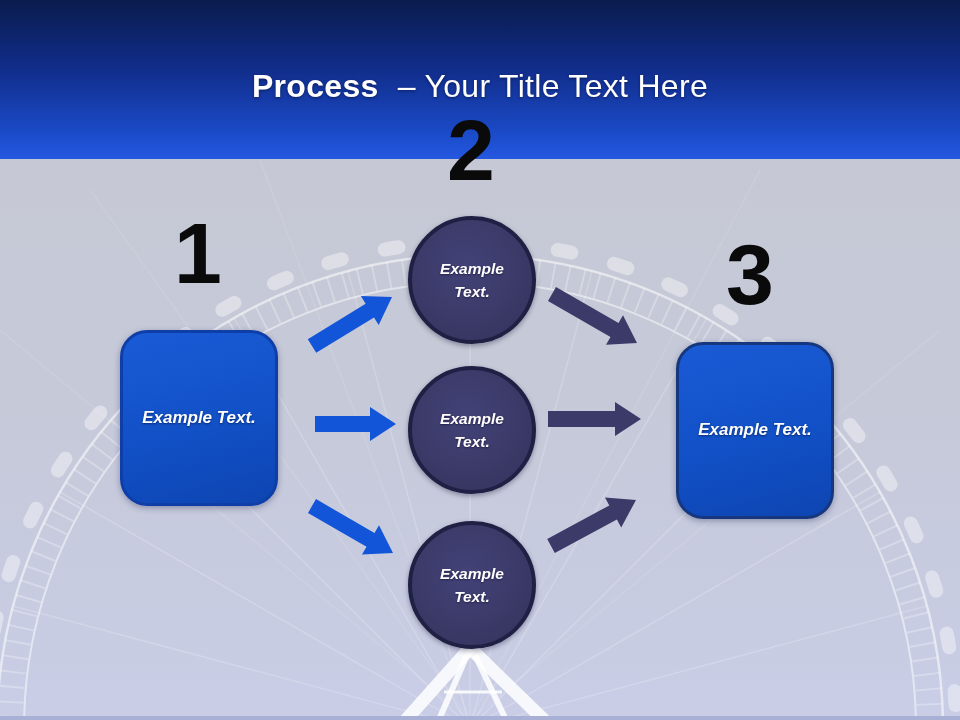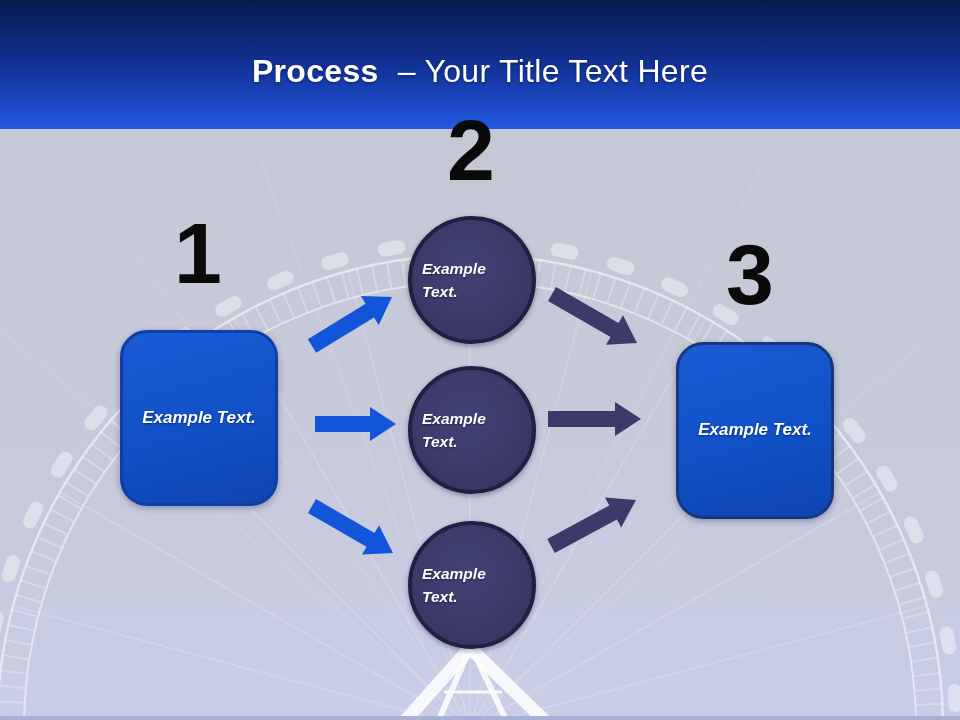--- a/index.html
+++ b/index.html
@@ -5,21 +5,21 @@
   html,body{margin:0;padding:0;background:#888;}
   .slide{
     position:relative;width:960px;height:720px;overflow:hidden;
     font-family:"Liberation Sans",sans-serif;
     background:linear-gradient(180deg,#c5c8d2 0%,#c6c9d8 55%,#c9cde6 100%);
   }
   
   .bg-photo{position:absolute;left:0;top:0;width:960px;height:720px;}
   
   .title-band{
-    position:absolute;left:0;top:0;width:960px;height:129px;
+    position:absolute;left:0;top:0;width:960px;height:159px;
     background:linear-gradient(180deg,#0a1b4d 0%,#112e8d 45%,#1c4ecf 88%,#2458e0 100%);
     display:flex;align-items:center;justify-content:center;
   }
   .slide-title{
     margin:0;padding-top:14px;color:#ffffff;font-size:32px;font-weight:400;
     letter-spacing:.3px;text-shadow:0 1px 3px rgba(0,0,20,.45);
   }
   .title-emphasis{font-weight:700;}
   .title-rest{margin-left:10px;font-weight:400;}
   
@@ -35,21 +35,21 @@
     position:absolute;width:158px;height:176px;border-radius:27px;
     background:linear-gradient(165deg,#1a5bd6 0%,#1150c6 55%,#0e45b2 100%);
     border:3px solid #143d9c;box-sizing:border-box;
     display:flex;align-items:center;justify-content:center;
     box-shadow:0 2px 6px rgba(20,30,80,.35);
   }
   .side-box.left{left:120px;top:330px;border-color:#0f3ea8;}
   .side-box.right{left:676px;top:342px;height:177px;border-color:#16377e;}
   .shape-label{
     color:#ffffff;font-weight:700;font-style:italic;font-size:17px;
-    line-height:1.55;text-align:left;text-shadow:0 1px 2px rgba(0,0,30,.5);
+    line-height:1.55;text-align:center;text-shadow:0 1px 2px rgba(0,0,30,.5);
     padding:0 18px;
   }
   
   .process-circle{
     position:absolute;width:128px;height:128px;border-radius:50%;
     background:radial-gradient(circle at 45% 40%,#434278 0%,#3a3966 60%,#34335e 100%);
     border:4px solid #201f44;box-sizing:border-box;
     display:flex;align-items:center;justify-content:center;
     box-shadow:0 2px 5px rgba(10,10,40,.35);
   }

